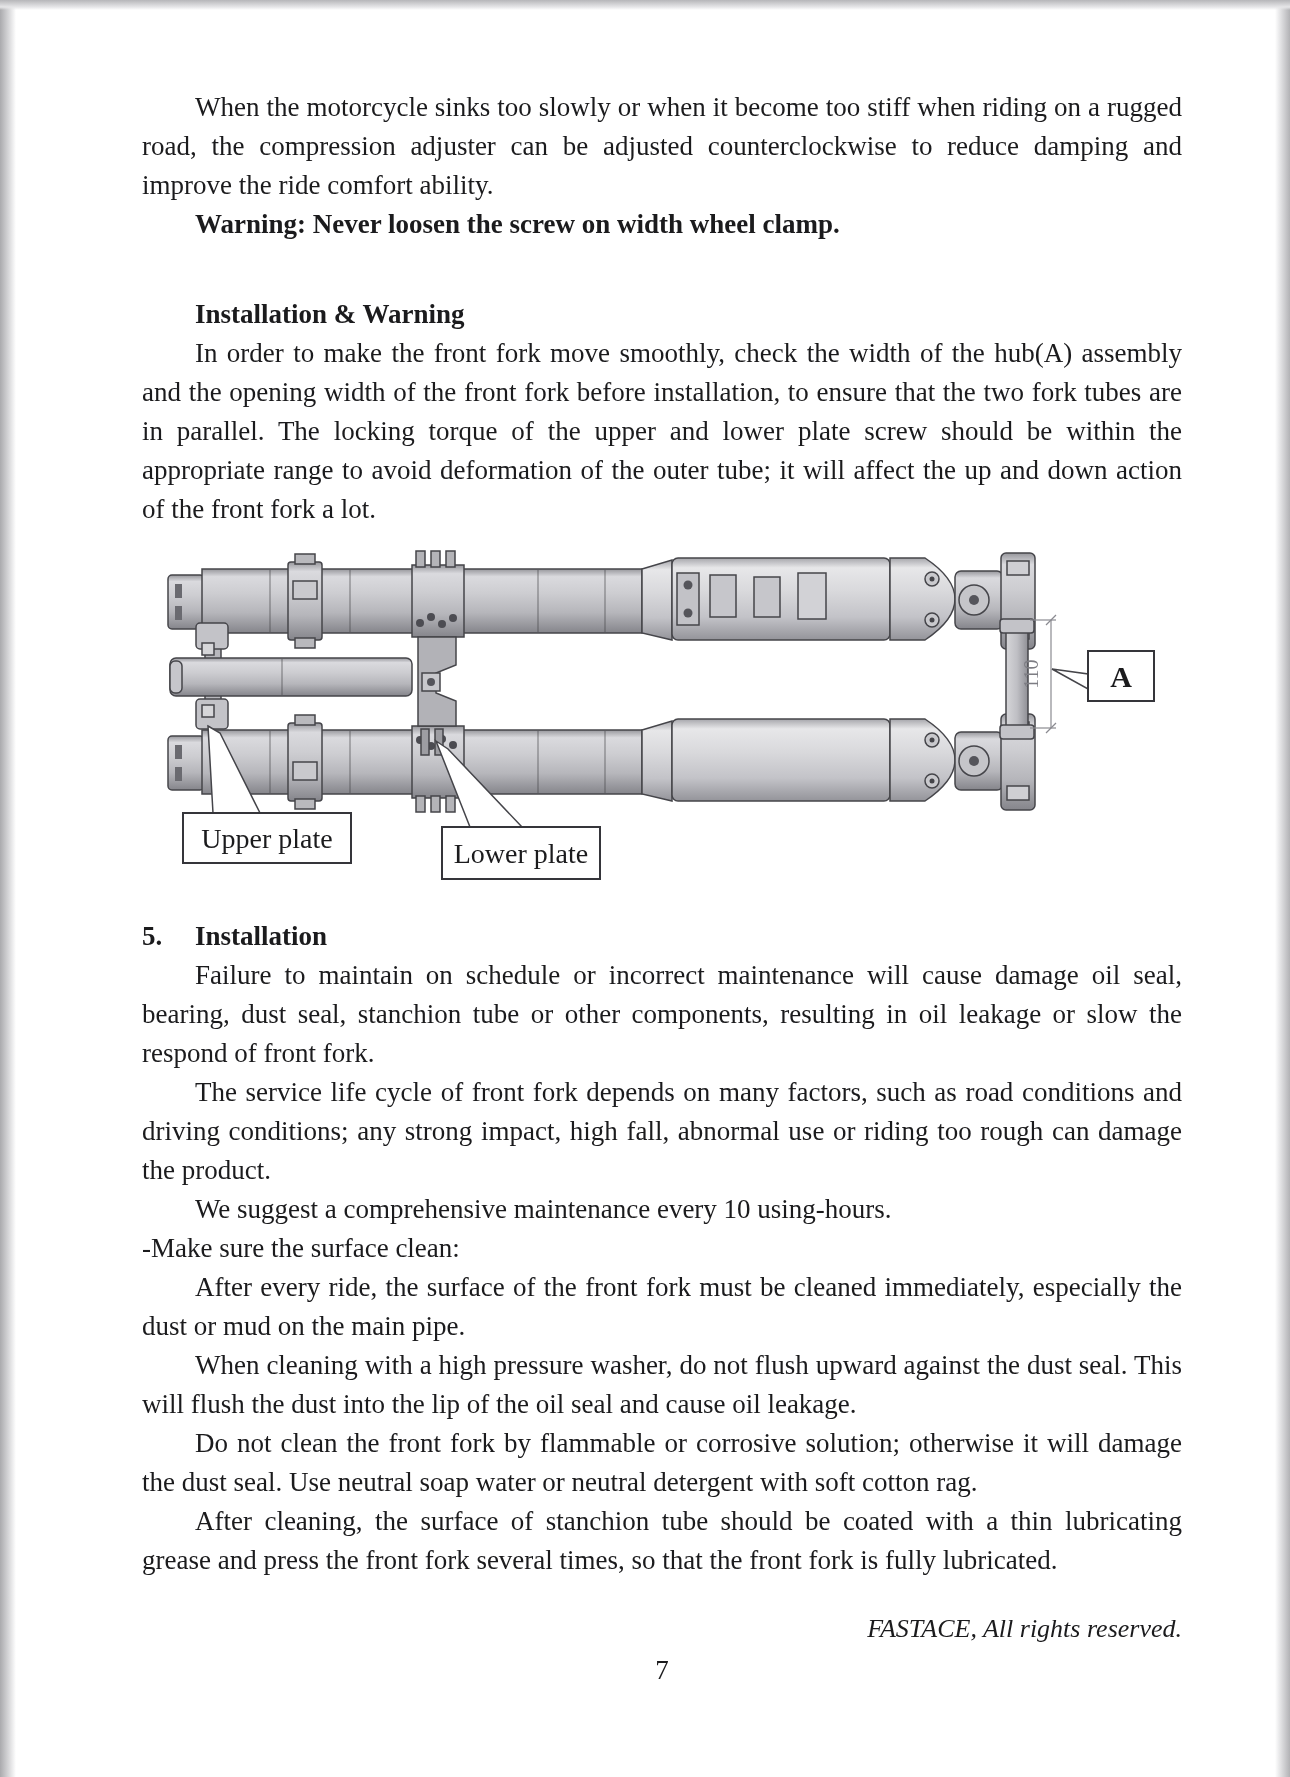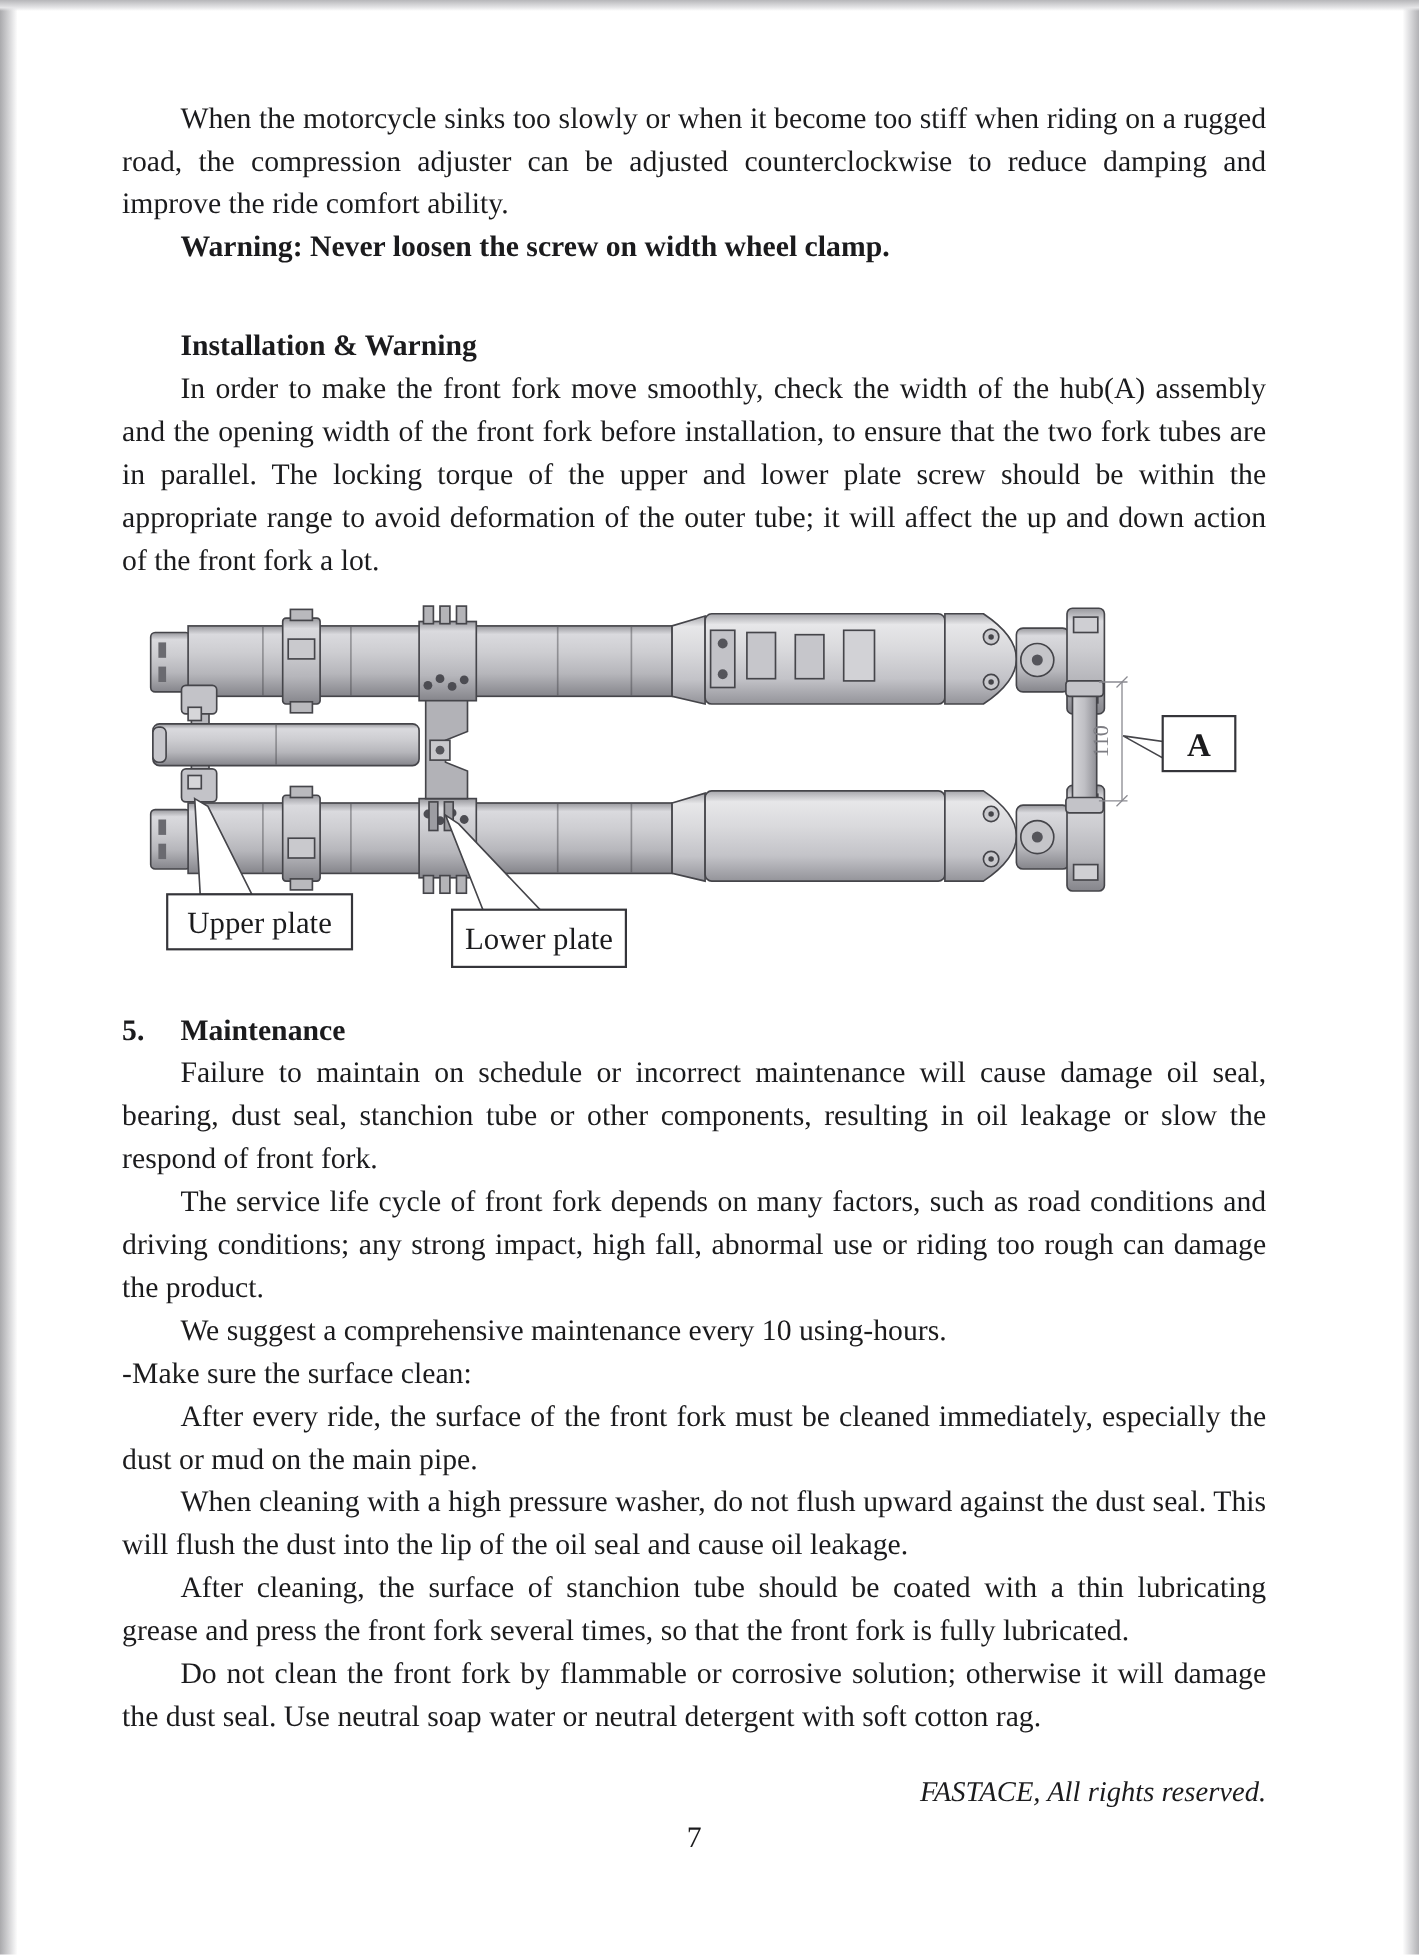--- a/index.html
+++ b/index.html
@@ -8,21 +8,21 @@
     font-family:"Liberation Serif", serif;color:#1b1b1d;overflow:hidden;
   }
   .edge{position:absolute;z-index:5;pointer-events:none;}
   .edge-left{left:0;top:0;width:16px;height:1777px;
     background:linear-gradient(90deg,#aaaaad 0%,#d8d8da 55%,rgba(255,255,255,0) 100%);}
   .edge-right{right:0;top:0;width:15px;height:1777px;
     background:linear-gradient(270deg,#b2b2b5 0%,#dcdcde 55%,rgba(255,255,255,0) 100%);}
   .edge-top{left:0;top:0;width:1290px;height:10px;
     background:linear-gradient(180deg,#b6b6b9 0%,#e6e6e8 70%,rgba(255,255,255,0) 100%);}
   .content{
-    position:absolute;left:111px;top:88px;width:1040px;
+    position:absolute;left:142px;top:88px;width:1040px;
     font-size:27px;line-height:39px;text-align:justify;
   }
   p{margin:0;text-indent:53px;}
   p.noindent{text-indent:0;}
   .bold{font-weight:bold;}
   .section-heading{font-weight:bold;text-indent:53px;margin:51px 0 0 0;}
   .m-heading{font-weight:bold;text-indent:0;margin:12px 0 0 0;}
   .m-heading .num{display:inline-block;width:53px;}
   .diagram-wrap{position:relative;height:362px;margin-top:14px;text-align:left;}
   .diagram-wrap svg{position:absolute;left:8px;top:0;}
@@ -207,27 +207,27 @@
       </g>
 
       <g>
         <polygon points="286,198 298,206 372,284 320,284" fill="#ffffff" stroke="#45454a" stroke-width="1.5"></polygon>
         <rect x="292" y="284" width="158" height="52" fill="#ffffff" stroke="#35353a" stroke-width="2"></rect>
         <text x="371" y="320" font-size="28" text-anchor="middle">Lower plate</text>
       </g>
     </svg>
   </div>
 
-  <p class="m-heading"><span class="num">5.</span><span>Maintenance</span></p>
+  <p class="m-heading"><span class="num">5.</span><span>Installation</span></p>
 
   <p>Failure to maintain on schedule or incorrect maintenance will cause damage oil seal, bearing, dust seal, stanchion tube or other components, resulting in oil leakage or slow the respond of front fork.</p>
   <p>The service life cycle of front fork depends on many factors, such as road conditions and driving conditions; any strong impact, high fall, abnormal use or riding too rough can damage the product.</p>
   <p>We suggest a comprehensive maintenance every 10 using-hours.</p>
   <p class="noindent">-Make sure the surface clean:</p>
   <p>After every ride, the surface of the front fork must be cleaned immediately, especially the dust or mud on the main pipe.</p>
   <p>When cleaning with a high pressure washer, do not flush upward against the dust seal. This will flush the dust into the lip of the oil seal and cause oil leakage.</p>
+  <p>Do not clean the front fork by flammable or corrosive solution; otherwise it will damage the dust seal. Use neutral soap water or neutral detergent with soft cotton rag.</p>
   <p>After cleaning, the surface of stanchion tube should be coated with a thin lubricating grease and press the front fork several times, so that the front fork is fully lubricated.</p>
-  <p>Do not clean the front fork by flammable or corrosive solution; otherwise it will damage the dust seal. Use neutral soap water or neutral detergent with soft cotton rag.</p>
 
   <div class="doc-footer">FASTACE, All rights reserved.</div>
   <div class="page-number">7</div>
 
 </div>
 
 </body></html>

